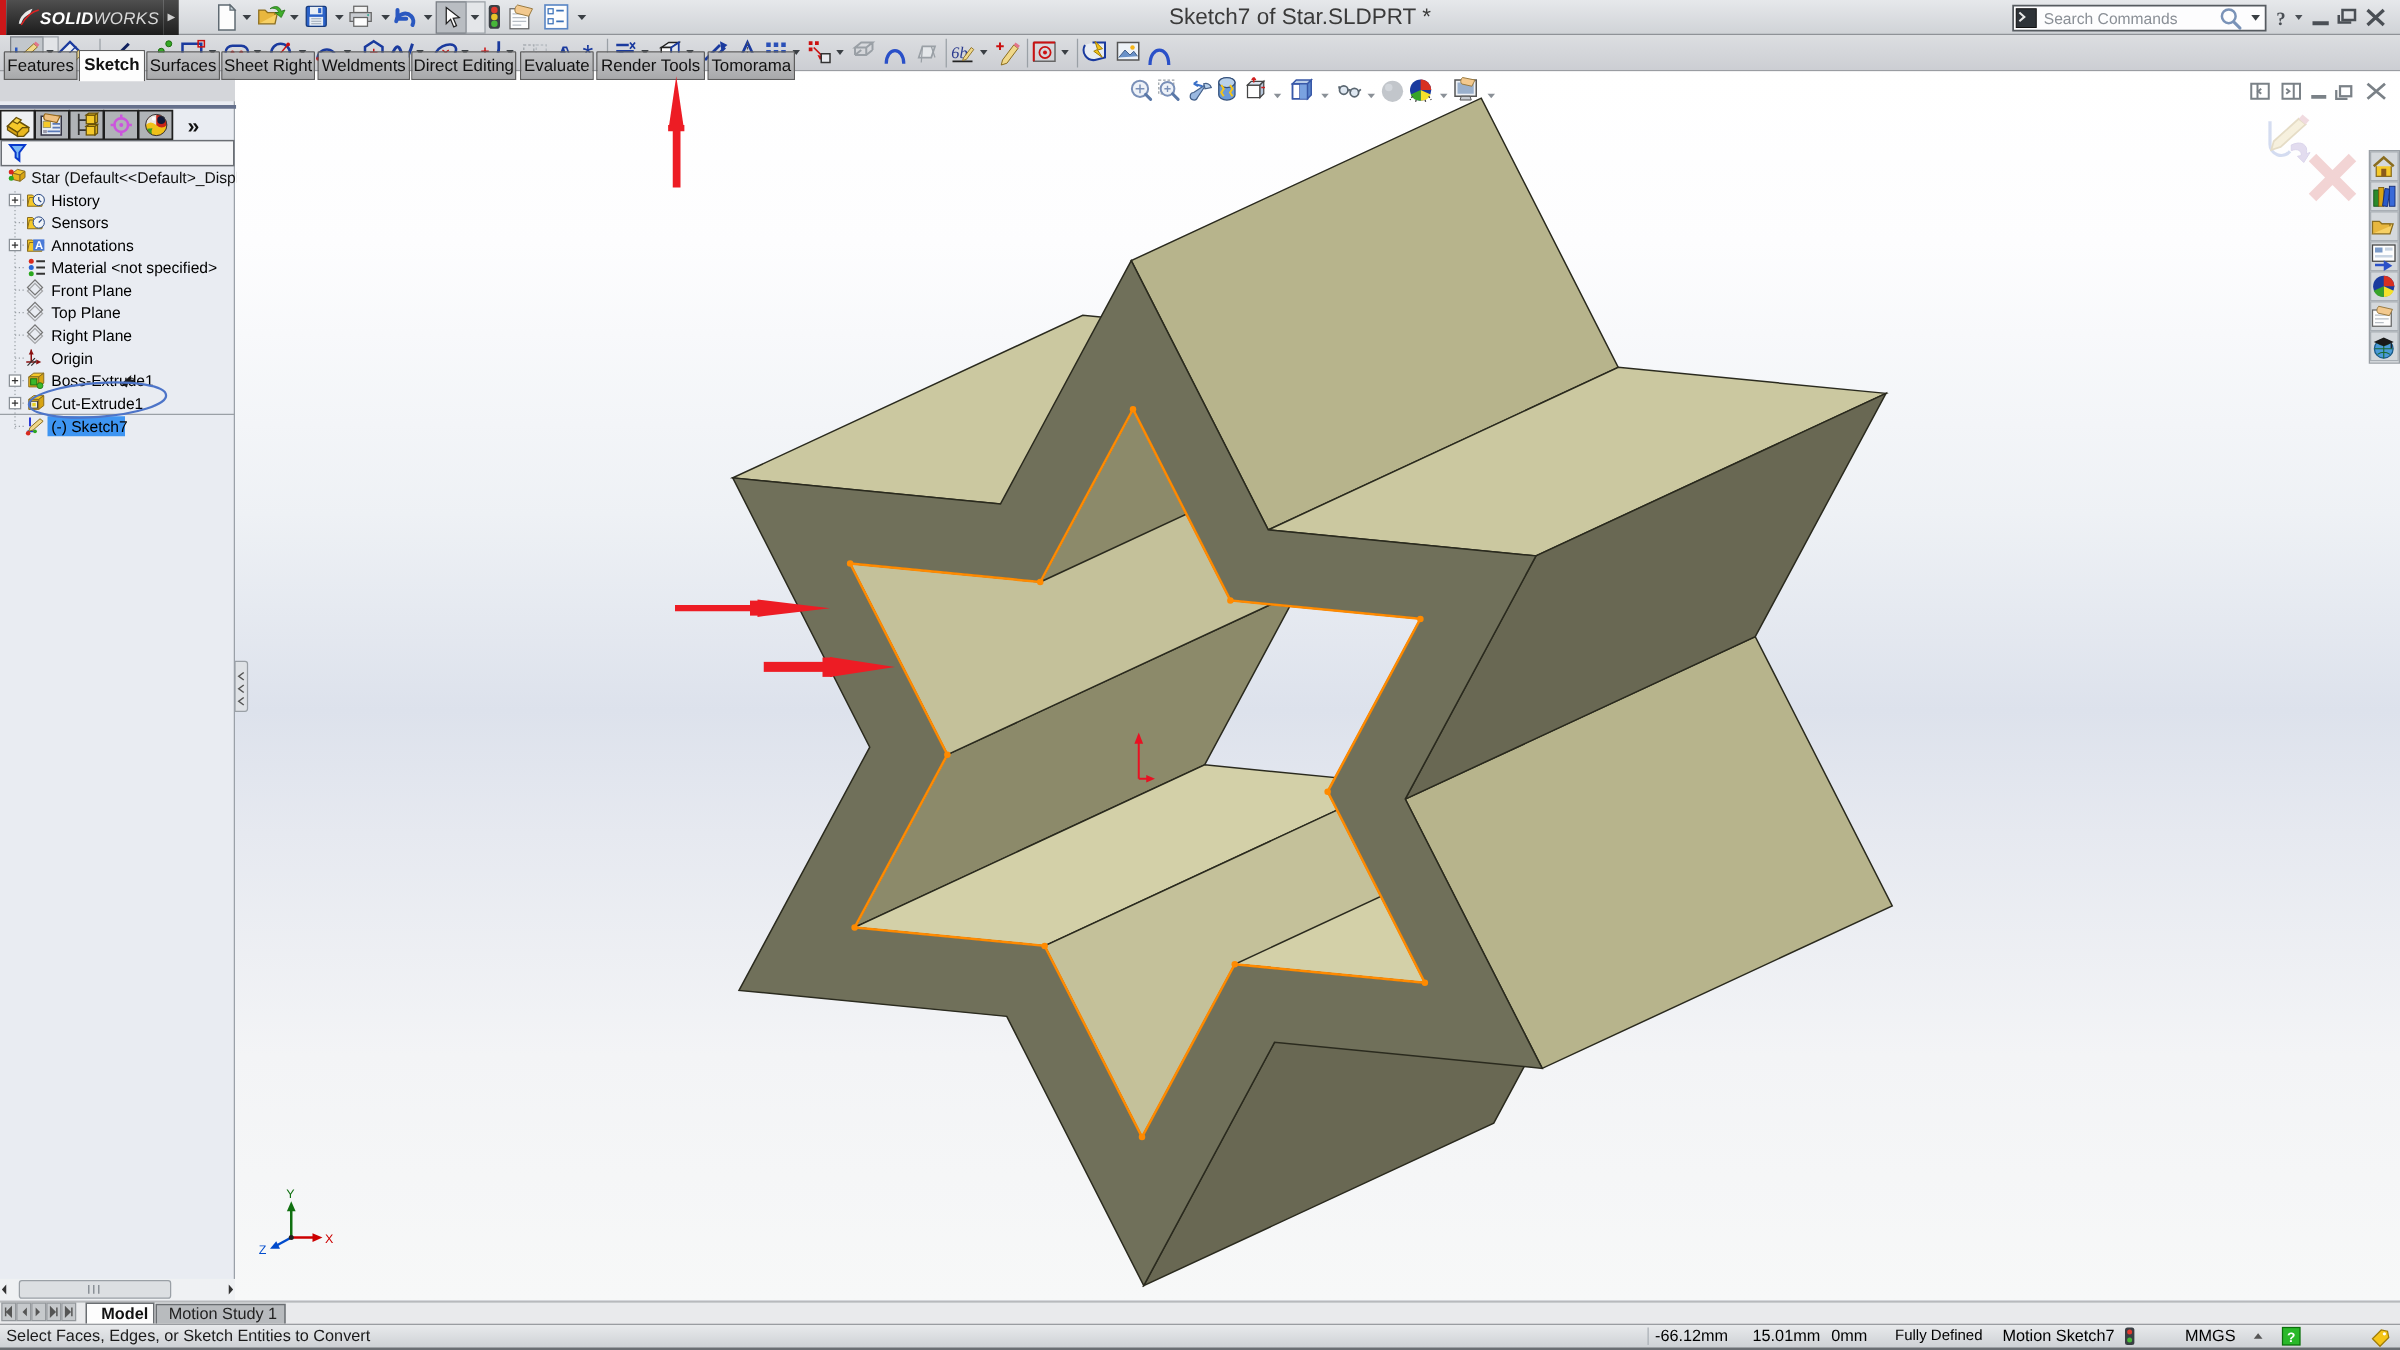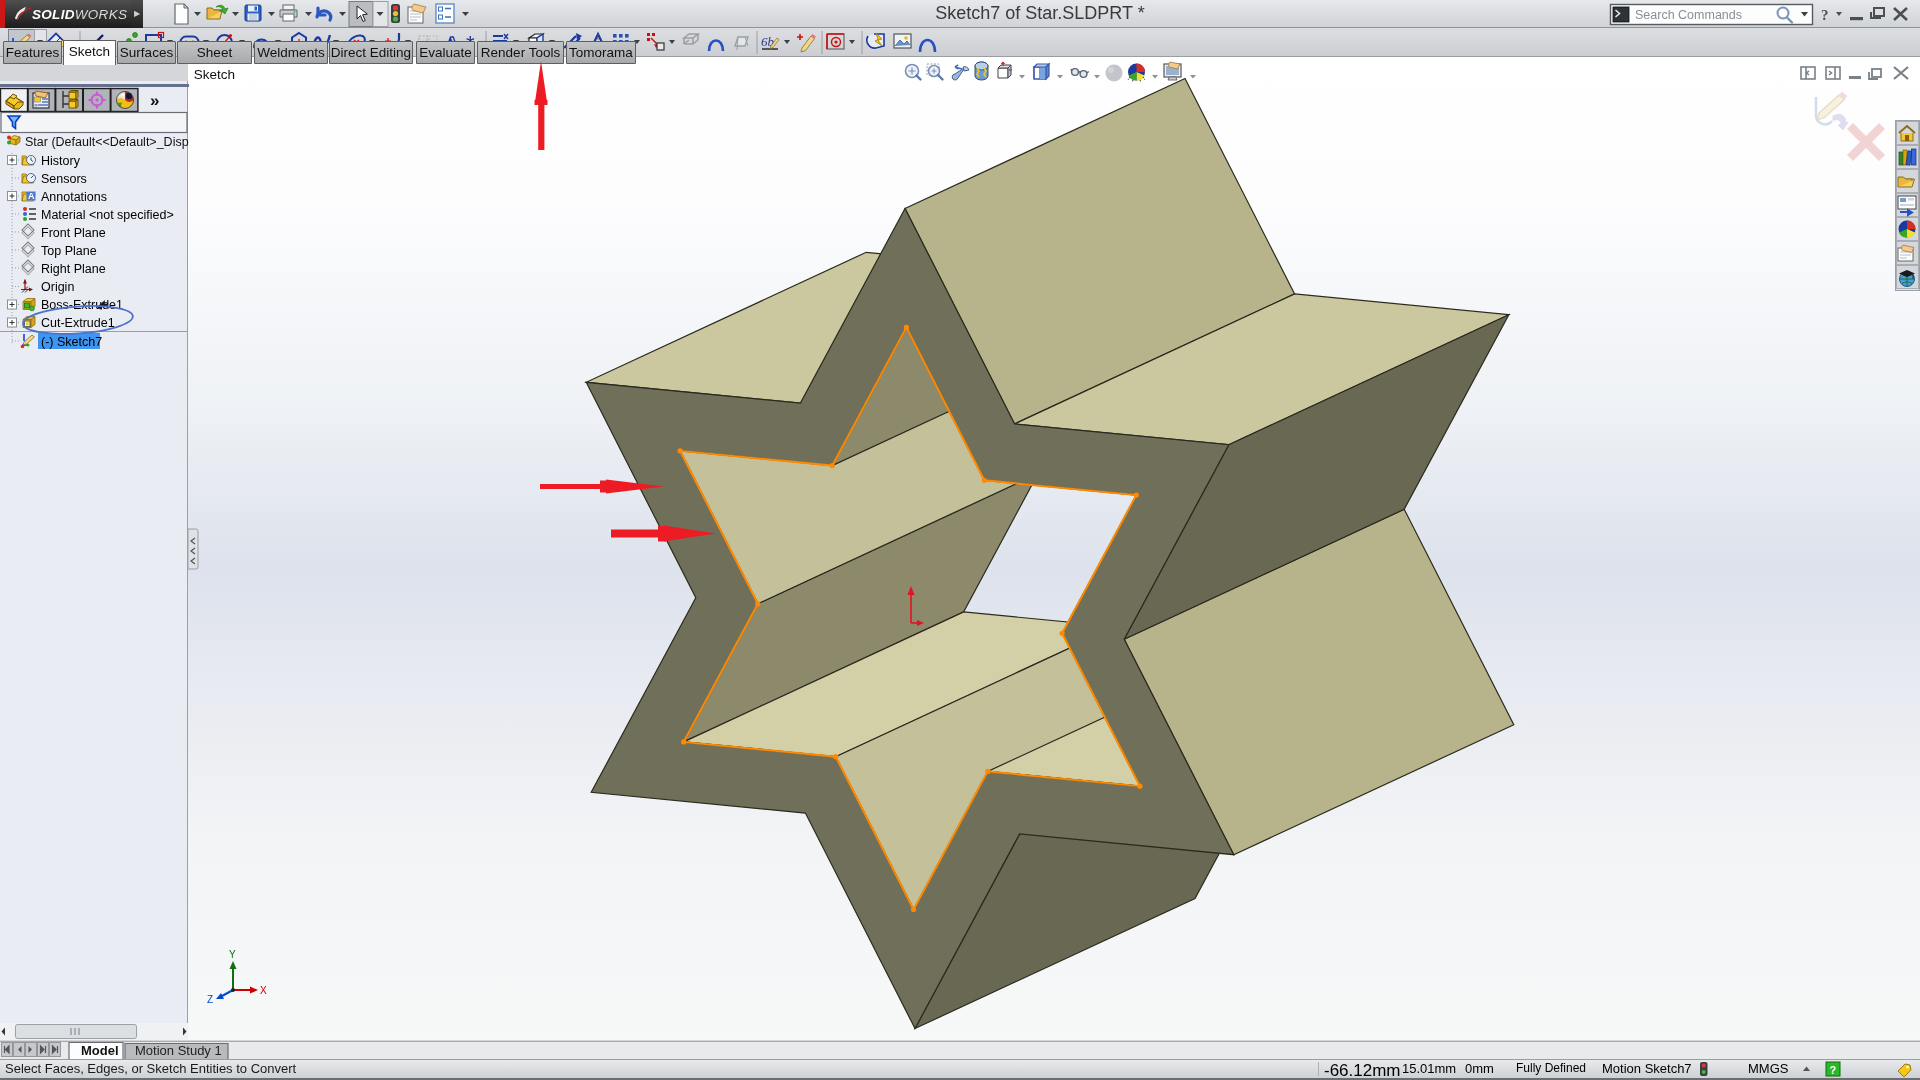--- a/index.html
+++ b/index.html
@@ -3,21 +3,21 @@
 *{margin:0;padding:0;box-sizing:border-box}
 body{width:1920px;height:1080px;overflow:hidden;font-family:"Liberation Sans",sans-serif;position:relative;background:#d4d6da}
 .abs{position:absolute}
 #titlebar{left:0;top:0;width:1920px;height:28px;background:linear-gradient(#e6e8eb,#d0d3d7);border-bottom:1px solid #8f9297}
 #redstrip{left:0;top:0;width:5px;height:28px;background:#cc1719}
 #logoblk{left:5px;top:0;width:126px;height:28px;background:linear-gradient(#4f4f4f,#1c1c1c)}
 #logoarr{left:131px;top:0;width:12px;height:28px;background:linear-gradient(#4a4a4a,#202020);color:#cfcfcf;font-size:8px;line-height:28px;text-align:center}
 #wintitle{left:700px;top:0;width:680px;text-align:center;font-size:18px;color:#3a3a3a;line-height:27px}
 #tbar2{left:0;top:28px;width:1920px;height:29px;background:linear-gradient(#dcdee1,#ccced3);border-bottom:1px solid #9a9da2}
 .ctab{position:absolute;top:1px;height:23px;background:linear-gradient(#c4c5c7,#a8a9ab);border:1px solid #5e5e5e;color:#111;font-size:13.5px;text-align:center;line-height:22px;border-radius:1px 1px 0 0}
-.ctab.act{background:#fdfdfd;font-weight:normal;top:0;height:25px;z-index:3;border-bottom:none}
+.ctab.act{background:#fdfdfd;font-weight:bold;top:0;height:25px;z-index:3;border-bottom:none}
 #lpanel{left:0;top:81px;width:188px;height:959px;background:#e9ecf2;border-right:1px solid #9aa0a8}
 #vp{left:188px;top:57px;width:1732px;height:983px;background:linear-gradient(180deg,#ffffff 0%,#fdfdfe 14%,#eef1f5 36%,#dde2ec 52%,#e6e9f0 62%,#f3f4f6 80%,#f7f8f8 100%)}
 #mtabs{left:0;top:1041px;width:1920px;height:18px;background:#e9eaec;border-top:1px solid #a8abae}
 #sbar{left:0;top:1059px;width:1920px;height:19px;background:linear-gradient(#e8eaec,#ced1d5);border-top:1px solid #9a9da1}
 #sbot{left:0;top:1078px;width:1920px;height:2px;background:#6a6e73}
 .txt{position:absolute;white-space:nowrap}
 </style></head><body>
 <div class="abs" id="titlebar"></div>
 <div class="abs" id="redstrip"></div>
 <div class="abs" id="logoblk"><svg width="126" height="28">
@@ -270,21 +270,21 @@
     </g>
     <g transform="translate(917,4)">
       <path d="M3 20 C3 4 18 4 18 20" fill="none" stroke="#2a50c8" stroke-width="2.6"></path>
     </g>
   </svg>
 <div class="abs" id="vp"></div>
 <div class="abs" id="tabs" style="left:0;top:40px;width:1920px;height:25px">
     <div class="ctab" style="left:3px;width:59px">Features</div>
     <div class="ctab act" style="left:63px;width:53px">Sketch</div>
     <div class="ctab" style="left:117px;width:59px">Surfaces</div>
-    <div class="ctab" style="left:177px;width:75px">Sheet Sketch</div>
+    <div class="ctab" style="left:177px;width:75px">Sheet Right</div>
     <div class="ctab" style="left:254px;width:74px">Weldments</div>
     <div class="ctab" style="left:329px;width:84px">Direct Editing</div>
     <div class="ctab" style="left:416px;width:59px">Evaluate</div>
     <div class="ctab" style="left:477px;width:87px">Render Tools</div>
     <div class="ctab" style="left:566px;width:70px">Tomorama</div>
   </div>
 <div class="abs" id="lpanel"></div>
 <svg class="abs" style="left:0;top:81px" width="189" height="937">
     <rect x="0" y="3" width="189" height="3" fill="#65708c"></rect>
     <rect x="0.5" y="7.5" width="27" height="23" fill="#eef0f3" stroke="#1f1f1f" stroke-width="1.4"></rect>
@@ -646,21 +646,21 @@
     <path d="M40.5 5 l3.5 3.5 -3.5 3.5 z M45.5 5 v7" stroke="#555" stroke-width="1.2" fill="#555"></path>
     <path d="M52.5 5 l3.5 3.5 -3.5 3.5 z M57.5 5 v7" stroke="#555" stroke-width="1.2" fill="#555"></path>
     <path d="M69 18 V1.5 h54 V18" fill="#fdfdfd" stroke="#6a6e72" stroke-width="1.2"></path>
     <text x="81" y="14" font-size="13" font-weight="bold" fill="#111" font-family="Liberation Sans">Model</text>
     <path d="M125 18 V2.5 h103 V18" fill="#b8bbbe" stroke="#6a6e72" stroke-width="1.2"></path>
     <text x="135" y="14" font-size="13" fill="#222" font-family="Liberation Sans">Motion Study 1</text>
   </svg>
 <div class="abs" id="sbar"></div>
 <div class="abs" id="sbot"></div>
 <div class="txt" style="left:5px;top:1061px;font-size:13px;color:#1a1a1a">Select Faces, Edges, or Sketch Entities to Convert</div>
-<div class="txt" style="left:1324px;top:1061px;font-size:17px">-66.12mm</div>
+<div class="txt" style="left:1324px;top:1061px;font-size:13px">-66.12mm</div>
 <div class="txt" style="left:1402px;top:1061px;font-size:13px">15.01mm</div>
 <div class="txt" style="left:1465px;top:1061px;font-size:13px">0mm</div>
 <div class="txt" style="left:1516px;top:1061px;font-size:12px">Fully Defined</div>
 <div class="txt" style="left:1602px;top:1061px;font-size:13px">Motion Sketch7</div>
 <div class="txt" style="left:1748px;top:1061px;font-size:13px">MMGS</div>
 <svg class="abs" style="left:1695px;top:1060px" width="225" height="18">
     <g transform="translate(5,2)">
       <rect x="0" y="0" width="7.5" height="14" rx="2" fill="#3a3f44"></rect>
       <circle cx="3.7" cy="3.5" r="2" fill="#e03a2f"></circle>
       <circle cx="3.7" cy="10" r="2" fill="#47b63a"></circle>

